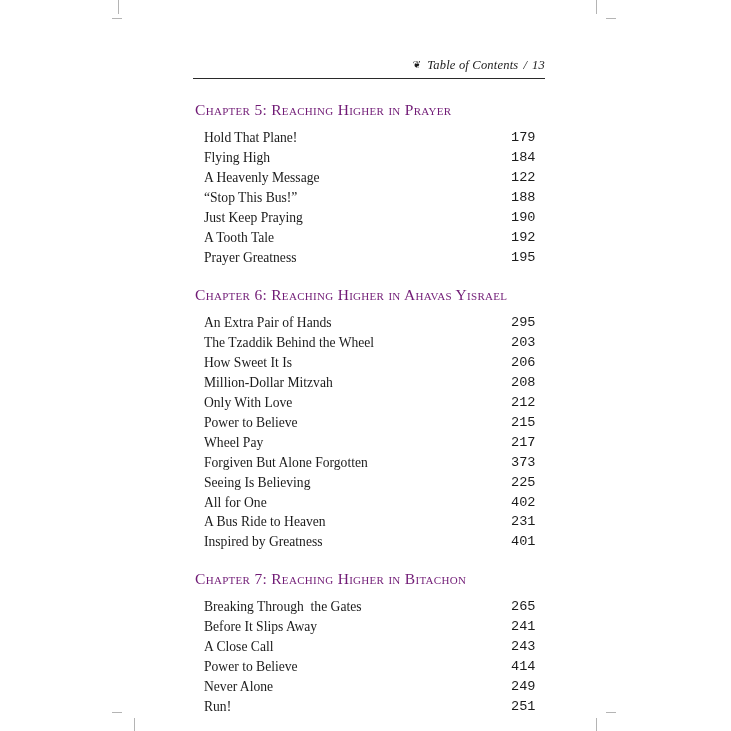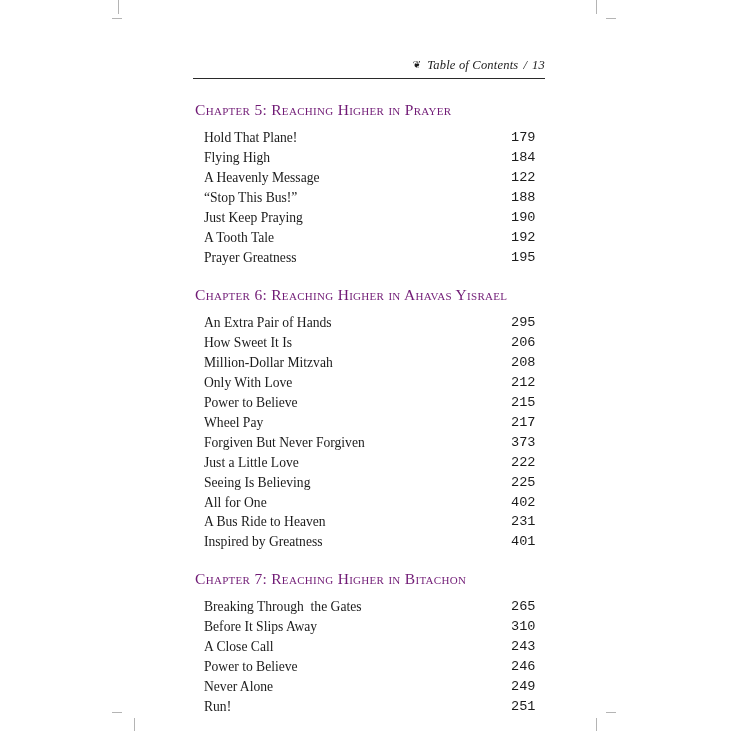--- a/index.html
+++ b/index.html
@@ -181,20 +181,25 @@
         </div>
         <div class="chapter-block">
           <div class="chapter-title">Chapter 6: Reaching Higher in Ahavas Yisrael</div>
           <ul class="entries">
             <li class="entry">
               <span class="title">An Extra Pair of Hands</span>
               <span class="filler"></span>
               <span class="page-num">295</span>
             </li>
             <li class="entry">
+              <span class="title">The Tzaddik Behind the Wheel</span>
+              <span class="filler"></span>
+              <span class="page-num">203</span>
+            </li>
+            <li class="entry">
               <span class="title">How Sweet It Is</span>
               <span class="filler"></span>
               <span class="page-num">206</span>
             </li>
             <li class="entry">
               <span class="title">Million-Dollar Mitzvah</span>
               <span class="filler"></span>
               <span class="page-num">208</span>
             </li>
             <li class="entry">
@@ -206,28 +211,23 @@
               <span class="title">Power to Believe</span>
               <span class="filler"></span>
               <span class="page-num">215</span>
             </li>
             <li class="entry">
               <span class="title">Wheel Pay</span>
               <span class="filler"></span>
               <span class="page-num">217</span>
             </li>
             <li class="entry">
-              <span class="title">Forgiven But Never Forgiven</span>
+              <span class="title">Forgiven But Alone Forgotten</span>
               <span class="filler"></span>
               <span class="page-num">373</span>
-            </li>
-            <li class="entry">
-              <span class="title">Just a Little Love</span>
-              <span class="filler"></span>
-              <span class="page-num">222</span>
             </li>
             <li class="entry">
               <span class="title">Seeing Is Believing</span>
               <span class="filler"></span>
               <span class="page-num">225</span>
             </li>
             <li class="entry">
               <span class="title">All for One</span>
               <span class="filler"></span>
               <span class="page-num">402</span>
@@ -248,31 +248,31 @@
           <div class="chapter-title">Chapter 7: Reaching Higher in Bitachon</div>
           <ul class="entries">
             <li class="entry">
               <span class="title">Breaking Through  the Gates</span>
               <span class="filler"></span>
               <span class="page-num">265</span>
             </li>
             <li class="entry">
               <span class="title">Before It Slips Away</span>
               <span class="filler"></span>
-              <span class="page-num">310</span>
+              <span class="page-num">241</span>
             </li>
             <li class="entry">
               <span class="title">A Close Call</span>
               <span class="filler"></span>
               <span class="page-num">243</span>
             </li>
             <li class="entry">
               <span class="title">Power to Believe</span>
               <span class="filler"></span>
-              <span class="page-num">246</span>
+              <span class="page-num">414</span>
             </li>
             <li class="entry">
               <span class="title">Never Alone</span>
               <span class="filler"></span>
               <span class="page-num">249</span>
             </li>
             <li class="entry">
               <span class="title">Run!</span>
               <span class="filler"></span>
               <span class="page-num">251</span>

